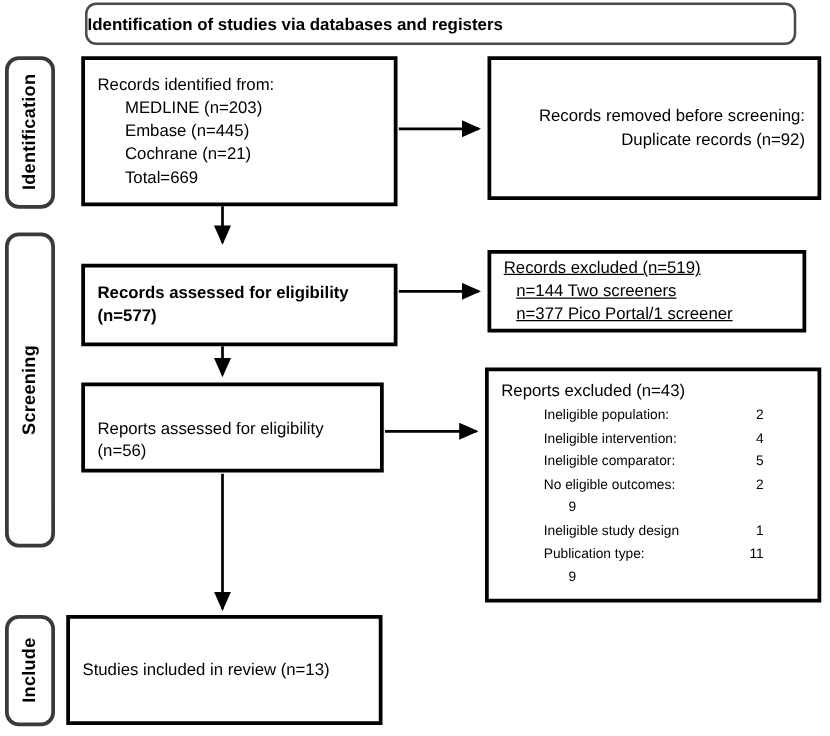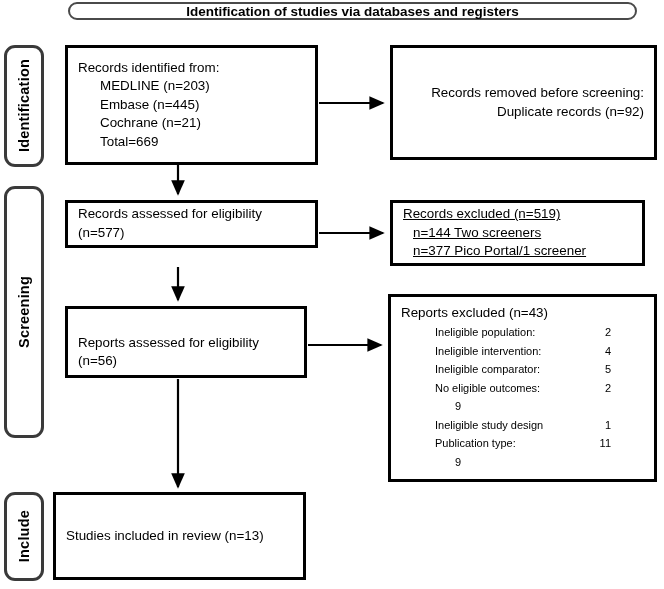--- a/index.html
+++ b/index.html
@@ -45,28 +45,28 @@
   #band-identification { left: 4px;  top: 45px;  width: 40px; height: 122px; }
   #band-screening      { left: 4px;  top: 186px; width: 40px; height: 252px; }
   #band-include        { left: 4px;  top: 492px; width: 40px; height: 89px;  }
 
   
   #header-box {
     position: absolute;
     left: 68px;
     top: 2px;
     width: 569px;
-    height: 18px;
+    height: 34px;
     box-sizing: border-box;
     border: 2.5px solid #4a4a4a;
     border-radius: 9px;
     background: #ffffff;
     display: flex;
     align-items: center;
-    justify-content: center;
+    justify-content: flex-start;
   }
   #header-box .header-text {
     font-size: 13.5px;
     font-weight: bold;
     color: #000000;
     text-align: center;
   }
 
   
   .flow-box {
@@ -82,21 +82,21 @@
   .flow-box .line {
     font-size: 13.4px;
     line-height: 18.6px;
     color: #000000;
     white-space: pre;
   }
   .flow-box.centered .line { text-align: right; }
 
   #box-identified      { left: 65px;  top: 45px;  width: 253px; height: 120px; }
   #box-removed         { left: 390px; top: 45px;  width: 267px; height: 115px; }
-  #box-records-screen  { left: 65px;  top: 200px; width: 253px; height: 48px;  }
+  #box-records-screen  { left: 65px;  top: 211px; width: 253px; height: 66px; font-weight: bold;  }
   #box-records-excl    { left: 390px; top: 200px; width: 255px; height: 66px; text-decoration: underline;  }
   #box-reports-screen  { left: 65px;  top: 306px; width: 242px; height: 72px; justify-content: flex-end;  }
   #box-reports-excl    { left: 388px; top: 294px; width: 269px; height: 188px; }
   #box-included        { left: 53px;  top: 492px; width: 253px; height: 88px;  }
 
   
   .line.indent-1 { padding-left: 22px; }
   .line.indent-2 { padding-left: 10px; }
 
   

